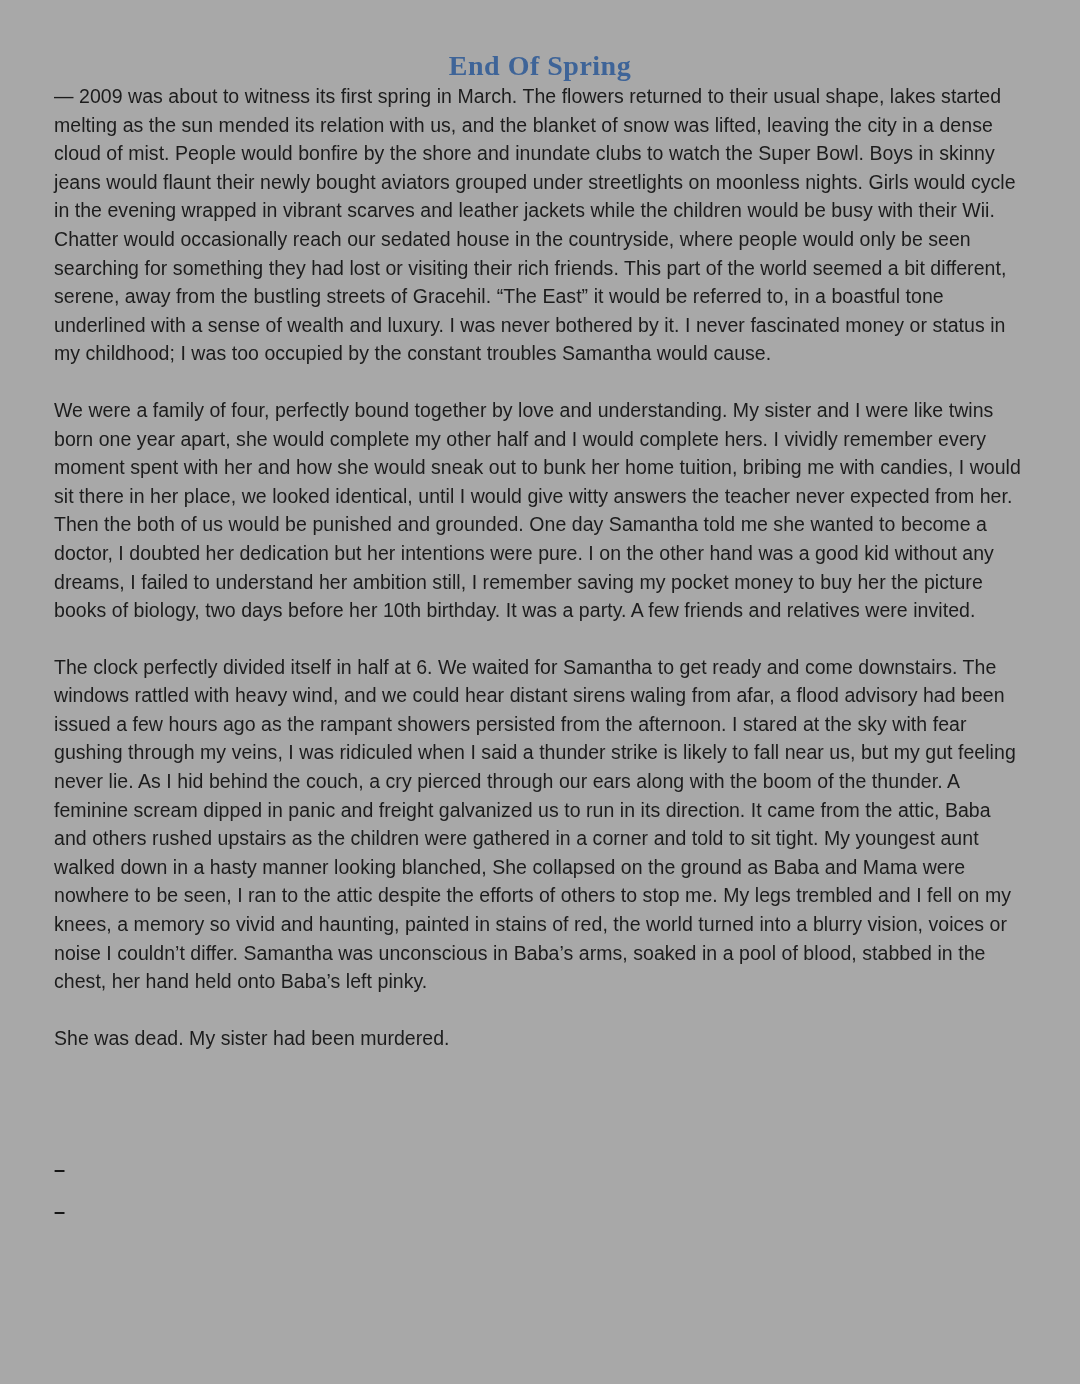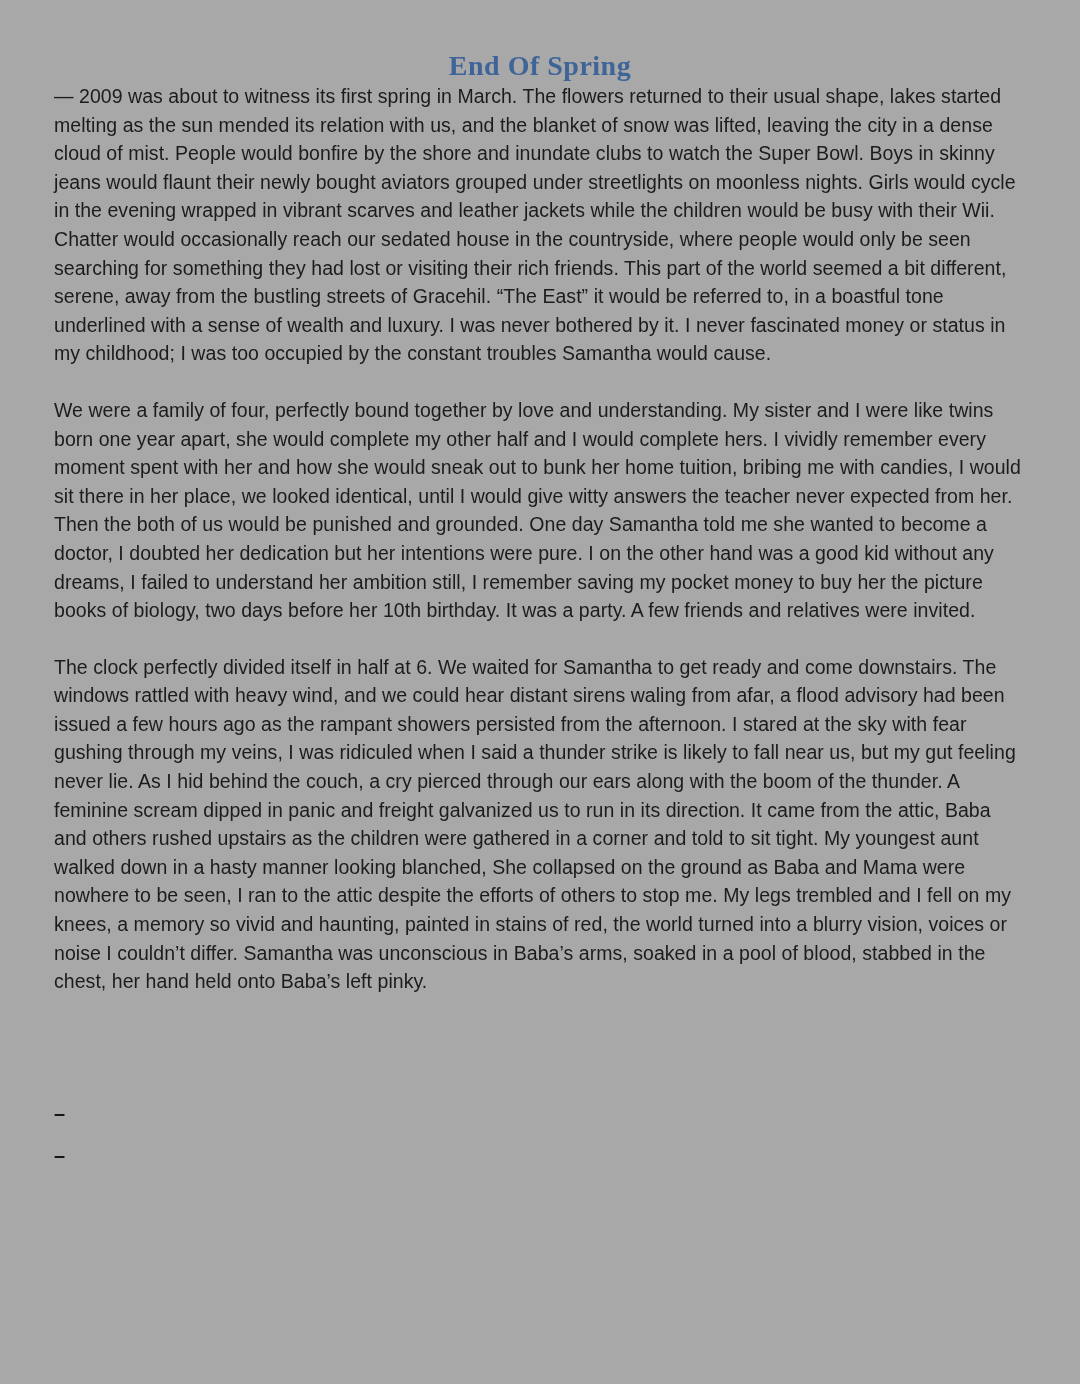--- a/index.html
+++ b/index.html
@@ -53,20 +53,21 @@
 <body>
 
 <div class="page">
 
   <h1 class="doc-title">End Of Spring</h1>
 
   <div class="body-text">
     <p>— 2009 was about to witness its first spring in March. The flowers returned to their usual shape, lakes started melting as the sun mended its relation with us, and the blanket of snow was lifted, leaving the city in a dense cloud of mist. People would bonfire by the shore and inundate clubs to watch the Super Bowl. Boys in skinny jeans would flaunt their newly bought aviators grouped under streetlights on moonless nights. Girls would cycle in the evening wrapped in vibrant scarves and leather jackets while the children would be busy with their Wii. Chatter would occasionally reach our sedated house in the countryside, where people would only be seen searching for something they had lost or visiting their rich friends. This part of the world seemed a bit different, serene, away from the bustling streets of Gracehil. “The East” it would be referred to, in a boastful tone underlined with a sense of wealth and luxury. I was never bothered by it. I never fascinated money or status in my childhood; I was too occupied by the constant troubles Samantha would cause.</p>
     <p>We were a family of four, perfectly bound together by love and understanding. My sister and I were like twins born one year apart, she would complete my other half and I would complete hers. I vividly remember every moment spent with her and how she would sneak out to bunk her home tuition, bribing me with candies, I would sit there in her place, we looked identical, until I would give witty answers the teacher never expected from her. Then the both of us would be punished and grounded. One day Samantha told me she wanted to become a doctor, I doubted her dedication but her intentions were pure. I on the other hand was a good kid without any dreams, I failed to understand her ambition still, I remember saving my pocket money to buy her the picture books of biology, two days before her 10th birthday. It was a party. A few friends and relatives were invited.</p>
     <p>The clock perfectly divided itself in half at 6. We waited for Samantha to get ready and come downstairs. The windows rattled with heavy wind, and we could hear distant sirens waling from afar, a flood advisory had been issued a few hours  ago as the rampant showers persisted from the afternoon. I stared at the sky with fear gushing through my veins, I was ridiculed when I said a thunder strike is likely to fall near us, but my gut feeling never lie. As I hid behind the couch, a cry pierced through our ears along with the boom of the thunder. A feminine scream dipped in panic and freight galvanized us to run in its direction. It came from the attic, Baba and others rushed upstairs as the children were gathered in a corner and told to sit tight. My youngest aunt walked down in a hasty manner looking blanched, She collapsed on the ground as Baba and Mama were nowhere to be seen, I ran to the attic despite the efforts of others to stop me. My legs trembled and I fell on my knees, a memory so vivid and haunting, painted in stains of red, the world turned into a blurry vision, voices or noise I couldn’t differ. Samantha was unconscious in Baba’s arms, soaked in a pool of blood, stabbed in the chest, her hand held onto Baba’s left pinky.</p>
+    <p>She was dead. My sister had been murdered.</p>
   </div>
 
   <div class="trailing-marks">
     <div class="mark">–</div>
     <div class="mark">–</div>
   </div>
 
 </div>
 
 </body></html>

